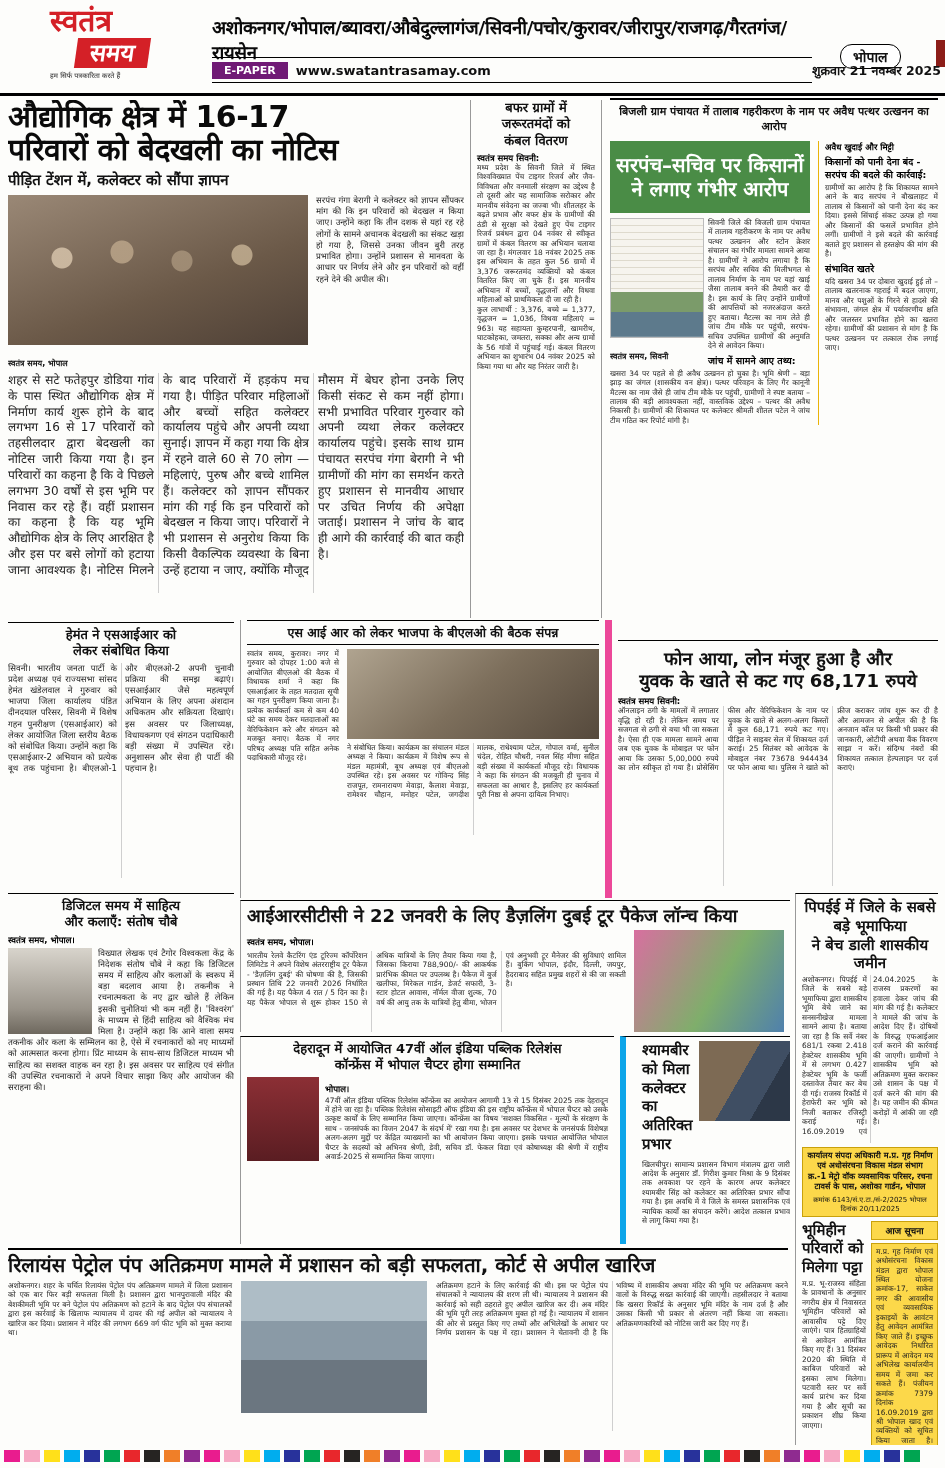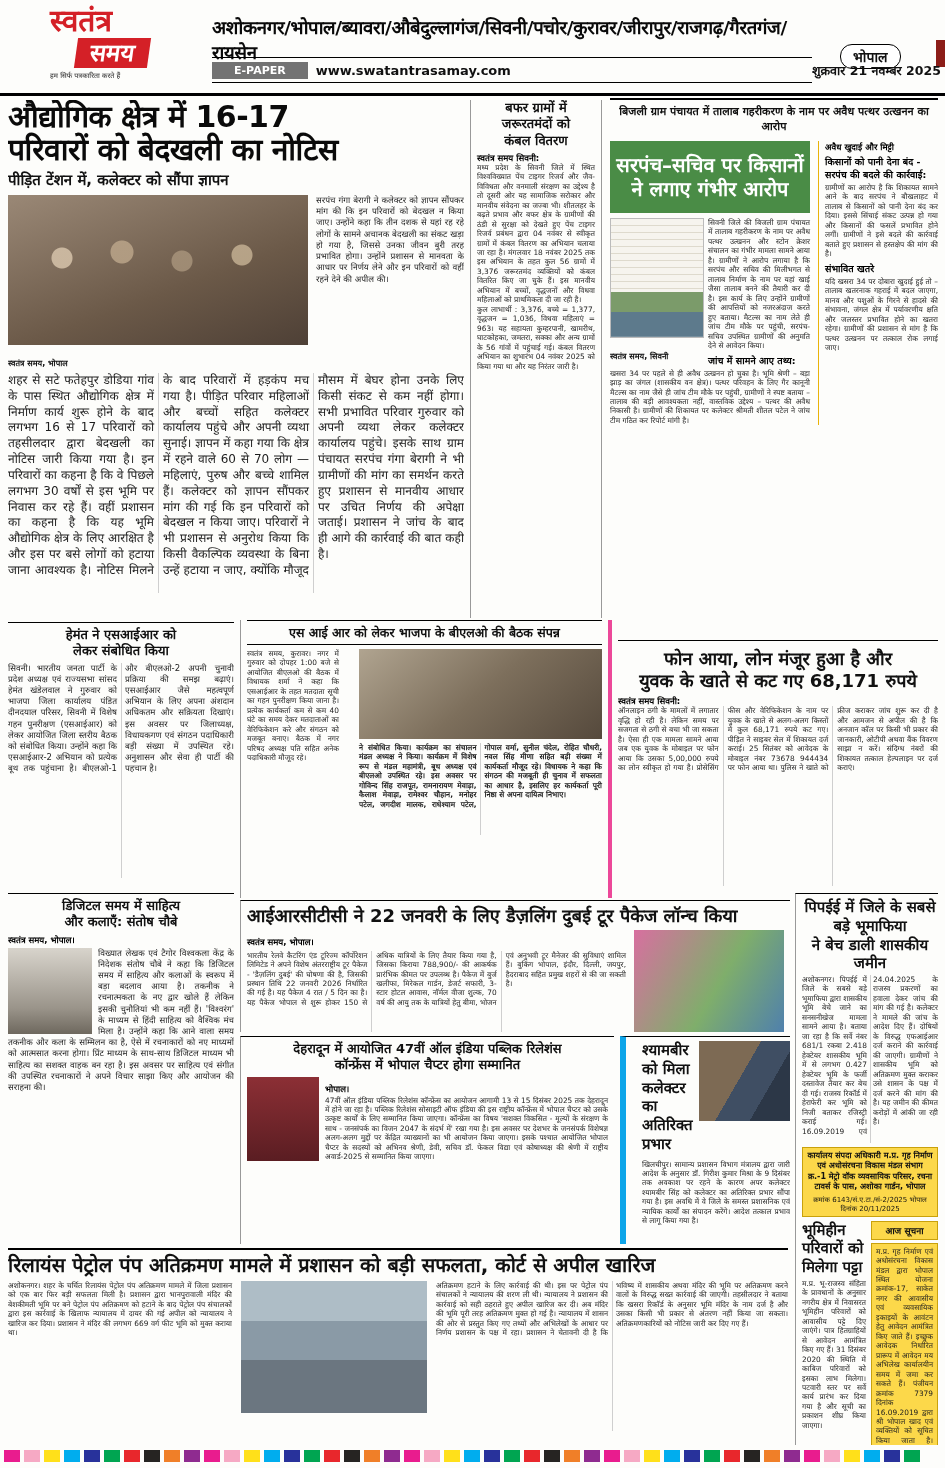--- a/index.html
+++ b/index.html
@@ -47,42 +47,42 @@
   .ybox-line{font-size:7px;text-align:center;margin-top:2px;}
   .yband{background:#fcd84a;font-weight:bold;text-align:center;font-size:9px;padding:2px;border:1px solid #c9a10c;}
   
   .masthead{position:absolute;left:0;top:0;width:945px;height:93px;margin-left:40px;}
   .logo{position:absolute;left:10px;top:6px;width:155px;}
   .logo-1{color:#d42027;font-weight:bold;font-size:30px;line-height:1;}
   .logo-2{display:inline-block;background:#d42027;color:#fff;font-weight:bold;font-size:24px;line-height:1;padding:3px 14px;margin:2px 0 0 26px;transform:skewX(-8deg);}
   .logo-tag{font-size:7px;margin-top:3px;color:#222;}
   .cities{position:absolute;left:172px;top:14px;width:618px;font-size:18.5px;font-weight:bold;letter-spacing:-.3px;color:#0a0a0a;}
   .mast-row2{position:absolute;left:172px;top:57px;width:600px;border-top:1.5px solid #000;border-bottom:1.5px solid #000;height:24px;display:flex;align-items:center;gap:8px;}
-  .epaper{background:#737373;color:#fff;font-weight:bold;font-size:11px;padding:2px 22px;}
+  .epaper{background:#701a75;color:#fff;font-weight:bold;font-size:11px;padding:2px 12px;}
   .site{font-size:13px;font-weight:bold;color:#111;}
   .edition{position:absolute;left:800px;top:44px;border:1.5px solid #000;border-radius:12px;padding:2px 12px;font-weight:bold;font-size:14px;background:#fff;}
   .pageno{position:absolute;left:896px;top:40px;background:#8c1d18;color:#fff;font-weight:bold;font-size:18px;padding:3px 10px;}
   .dateline{position:absolute;left:772px;top:62px;width:166px;font-size:12.5px;font-weight:bold;}
   .mast-rule{position:absolute;left:0;top:93px;width:945px;height:3px;background:#000;}
   
   .lead{left:8px;top:100px;width:456px;height:516px;}
   .lead-row{display:flex;gap:8px;margin-top:6px;}
   .lead-fig{width:300px;flex:none;}
   .lead-side{flex:1;}
   .buffer{left:470px;top:100px;width:132px;height:518px;border-left:1px solid #999;border-right:1px solid #999;padding:0 6px;}
   .sarpanch{left:610px;top:98px;width:328px;height:520px;}
   .sar-grid{display:flex;gap:8px;margin-top:4px;}
   .sar-main{width:200px;flex:none;}
   .sar-side{flex:1;border-left:1px solid #eab308;padding-left:6px;}
   .sar-fig{width:92px;float:left;margin:0 6px 4px 0;}
   .hemant{left:8px;top:622px;width:226px;height:264px;border-top:1px solid #000;padding-top:4px;}
-  .blo{left:240px;top:620px;width:372px;height:278px;border-left:1px solid #999;border-right:4px solid #ec4899;padding:0 6px;}
-  .blo-row{display:flex;gap:20px;margin-top:4px;}
+  .blo{left:240px;top:620px;width:372px;height:278px;border-left:1px solid #999;border-right:7px solid #ec4899;padding:0 6px;}
+  .blo-row{display:flex;gap:8px;margin-top:4px;}
   .blo-c1{width:92px;flex:none;}
-  .blo-right{flex:1;font-weight:bold;}
+  .blo-right{flex:1;}
   .blo-fig{margin-bottom:4px;}
   .loan{left:618px;top:640px;width:320px;height:256px;border-top:1px solid #000;padding-top:5px;}
   .digital{left:8px;top:893px;width:226px;height:330px;border-top:1px solid #000;padding-top:4px;}
   .dig-fig{width:84px;float:left;margin:0 6px 3px 0;}
   .irctc{left:240px;top:900px;width:550px;height:132px;border-top:1px solid #000;border-left:1px solid #999;padding:4px 6px 0;}
   .irctc-row{display:flex;gap:8px;margin-top:3px;}
   .irctc-fig{width:150px;flex:none;}
   .prconf{left:240px;top:1036px;width:374px;height:208px;border-top:1px solid #000;border-left:1px solid #999;padding:4px 6px 0;}
   .pr-fig{width:72px;float:left;margin:0 6px 3px 0;}
   .shyam{left:620px;top:1036px;width:170px;height:208px;border-top:1px solid #000;border-left:6px solid #0ea5e9;padding:4px 0 0 16px;}

